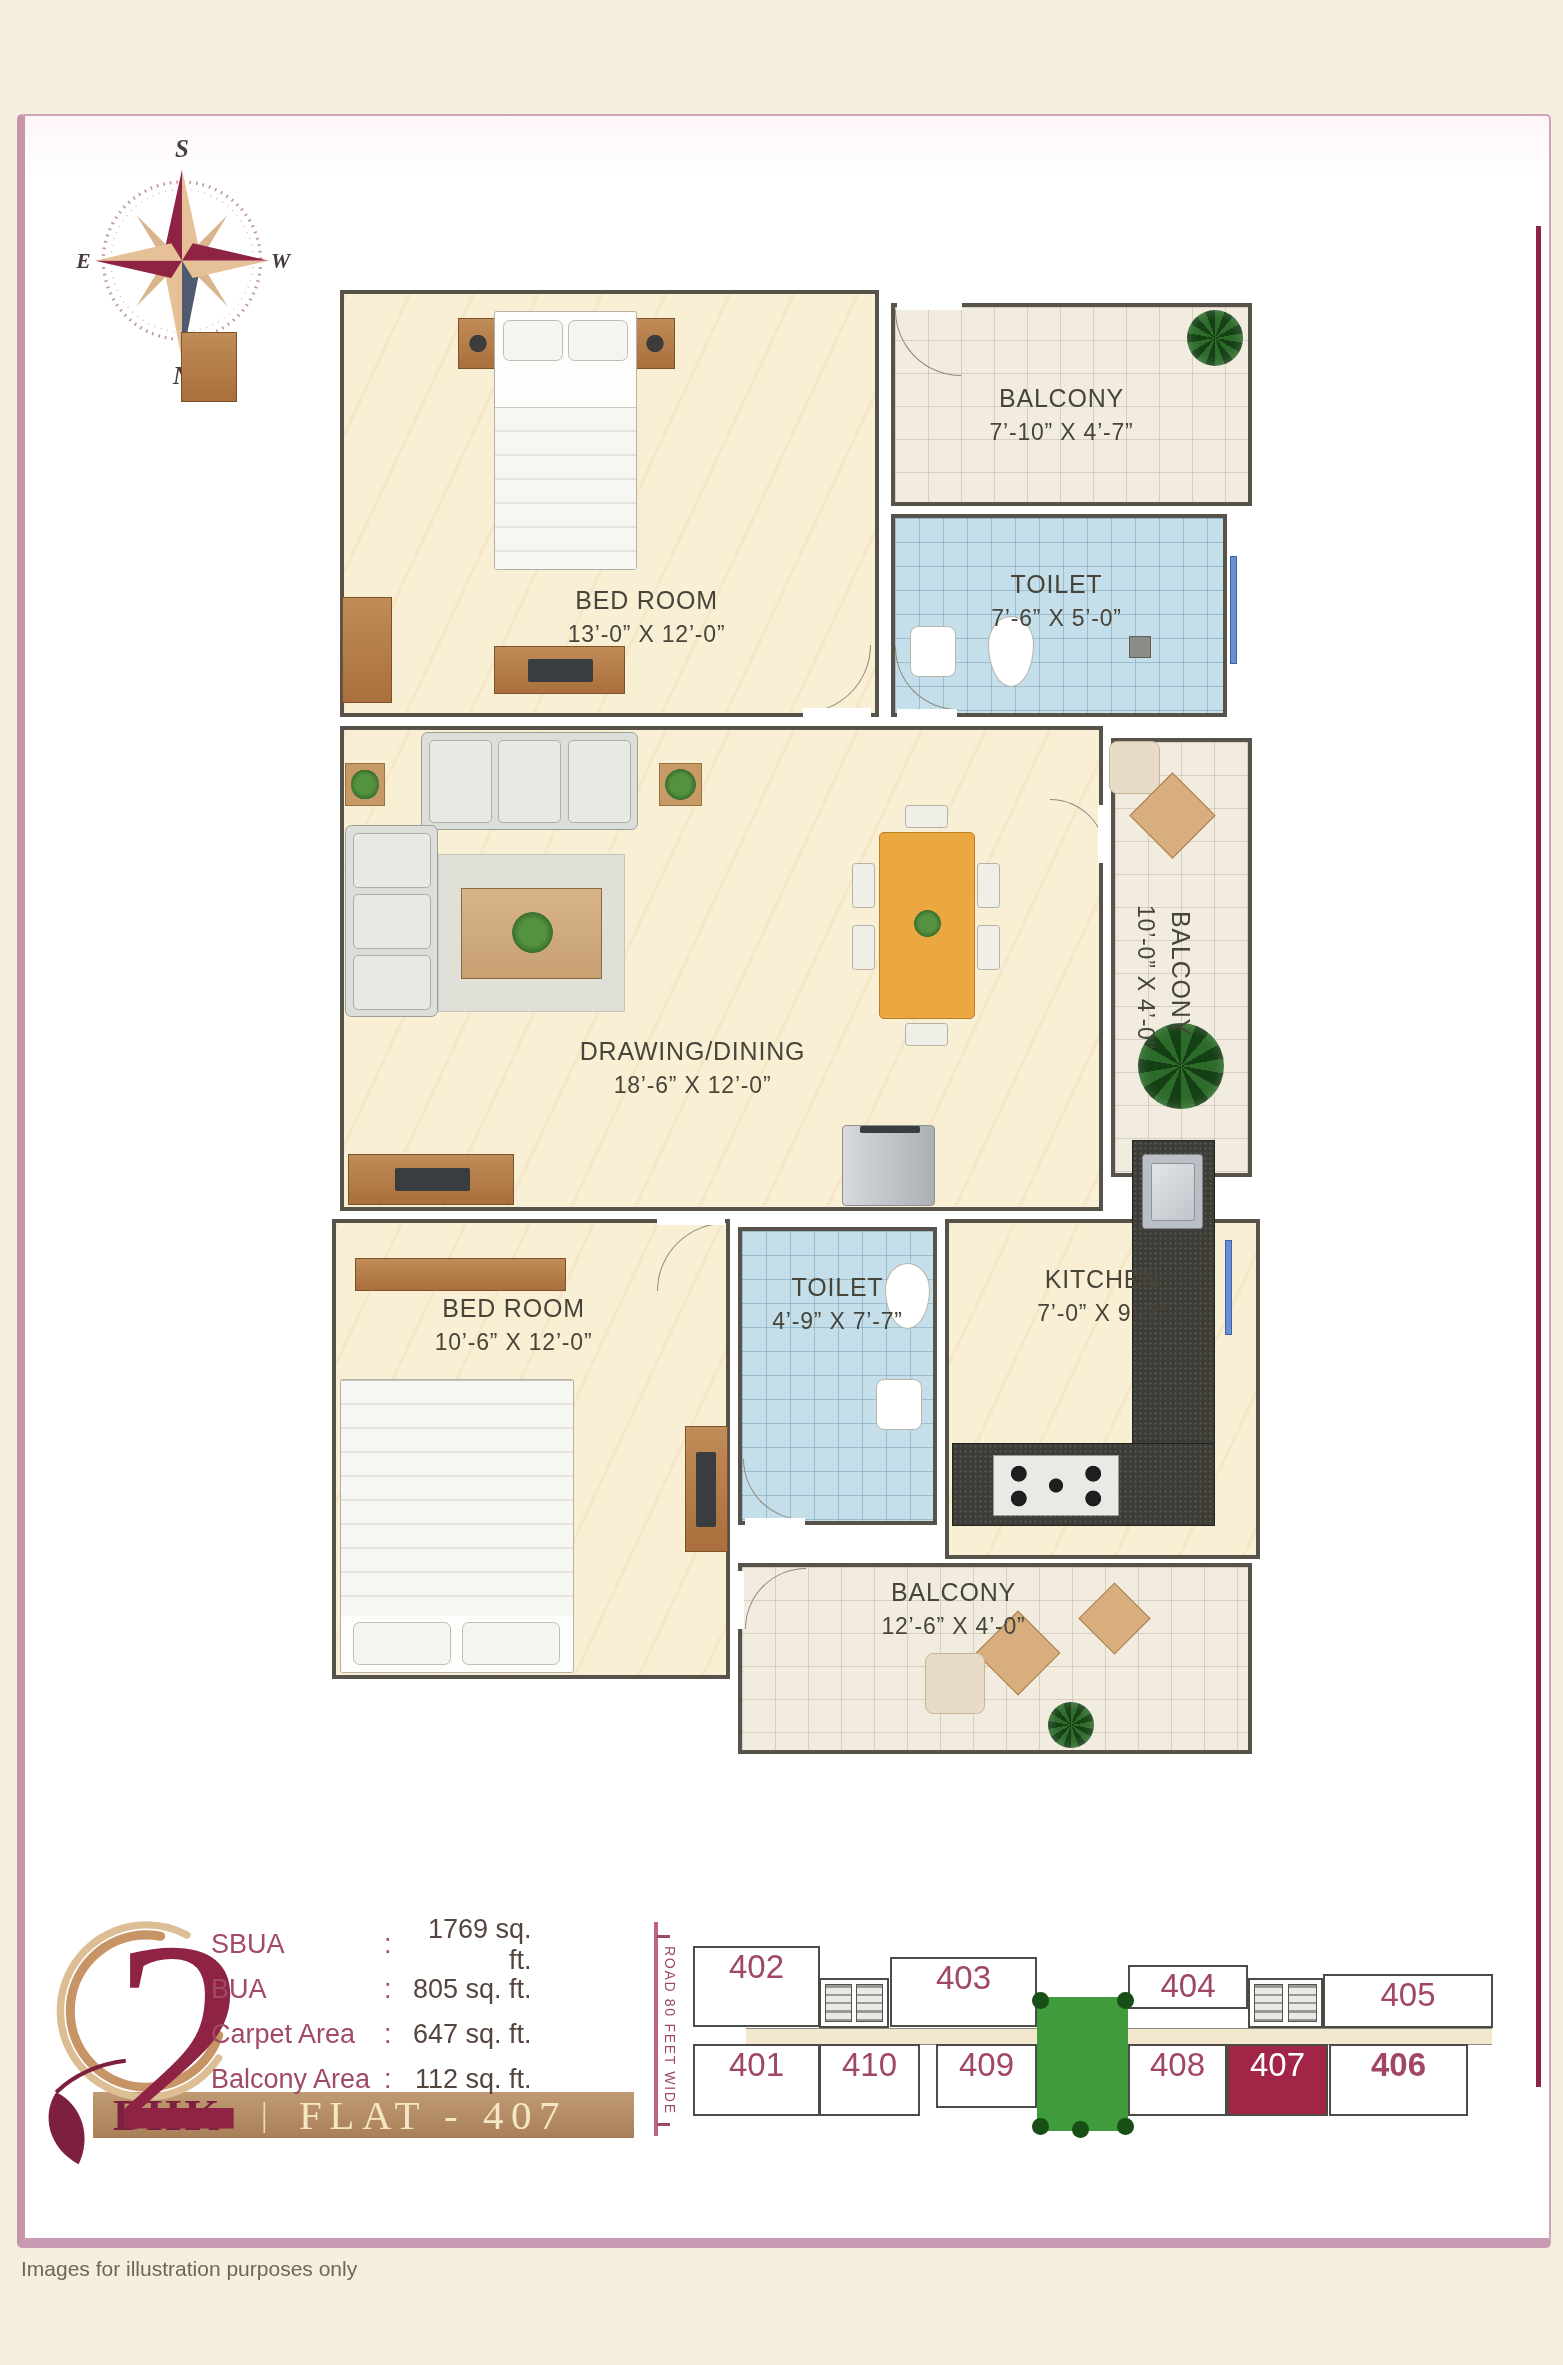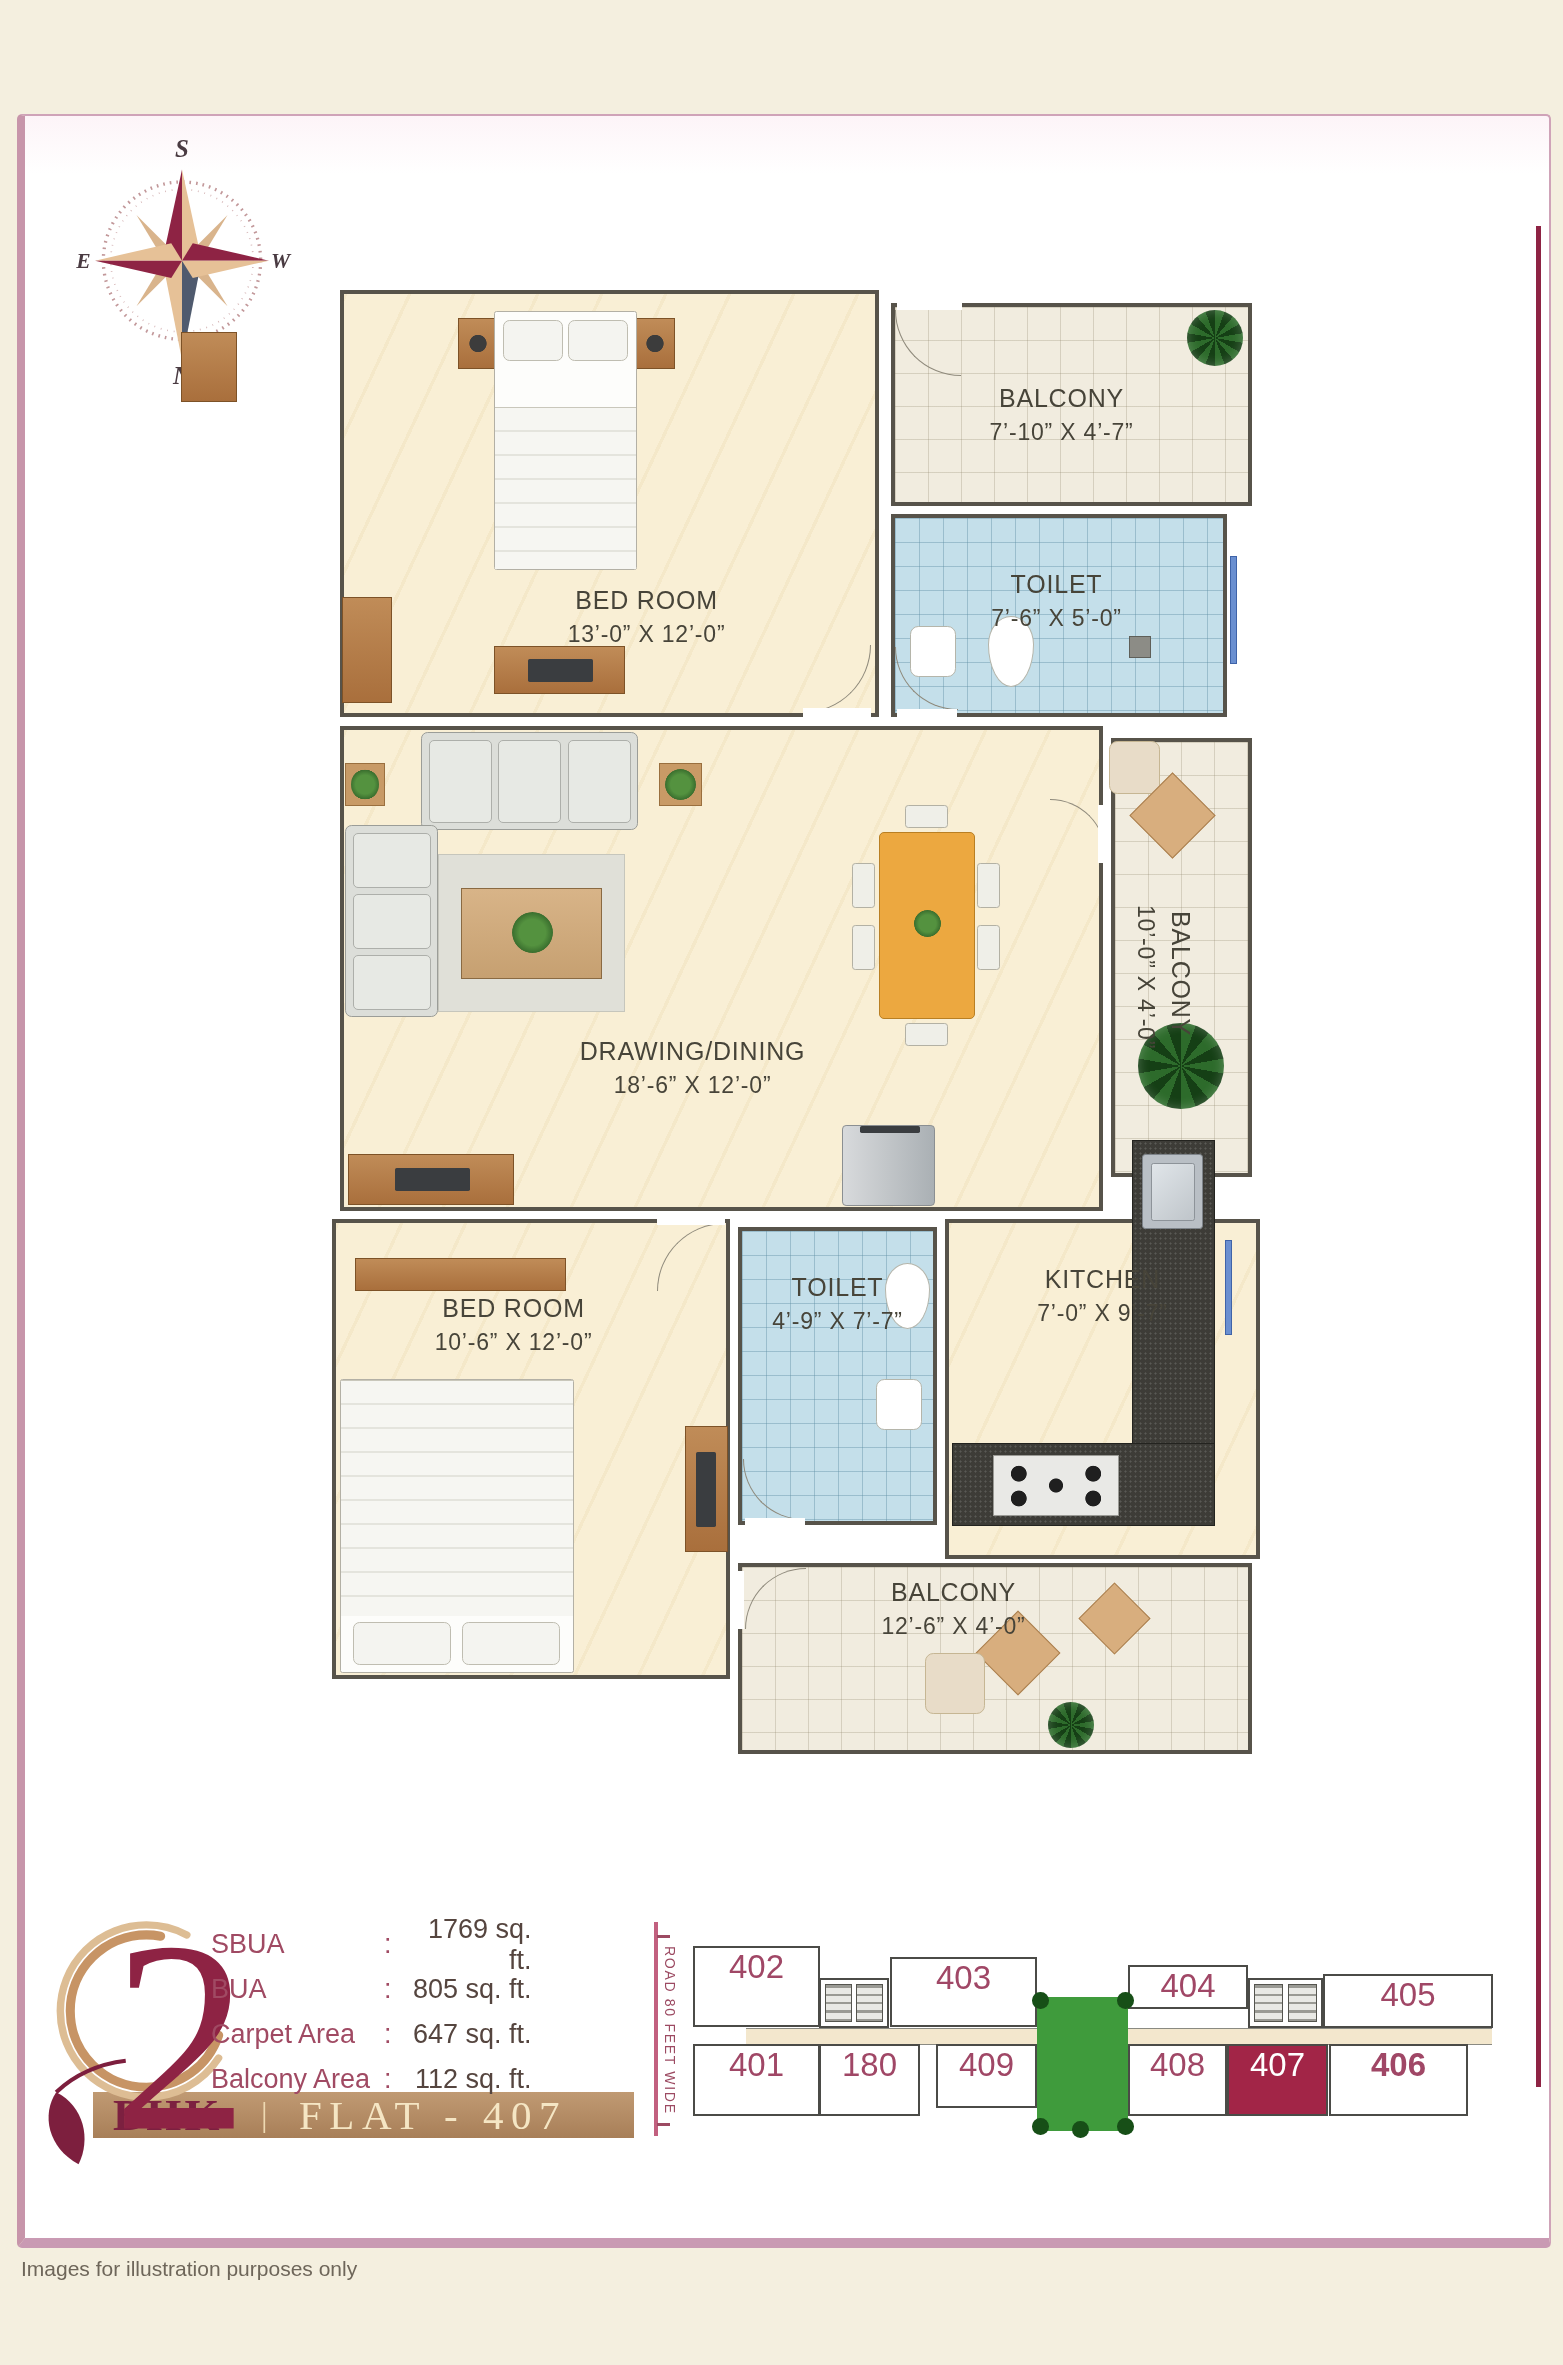--- a/index.html
+++ b/index.html
@@ -344,21 +344,21 @@
     <div class="unit" style="left:676px;top:75px;width:170px;height:54px;">
         <span>405</span>
       </div>
 
     <div class="corridor" style="left:99px;top:129px;width:746px;height:16.6px;"></div>
 
     <div class="unit" style="left:46px;top:145px;width:127px;height:72px;">
         <span>401</span>
       </div>
     <div class="unit" style="left:172px;top:145px;width:101px;height:72px;">
-        <span>180</span>
+        <span>410</span>
       </div>
     <div class="unit" style="left:289px;top:145px;width:101px;height:64px;">
         <span>409</span>
       </div>
 
     <div class="green" style="left:390px;top:98px;width:91px;height:134px;">
       <div class="tree" style="left:-5px;top:-5px;"></div>
       <div class="tree" style="left:80px;top:-5px;"></div>
       <div class="tree" style="left:-5px;top:121px;"></div>
       <div class="tree" style="left:35px;top:124px;"></div>

